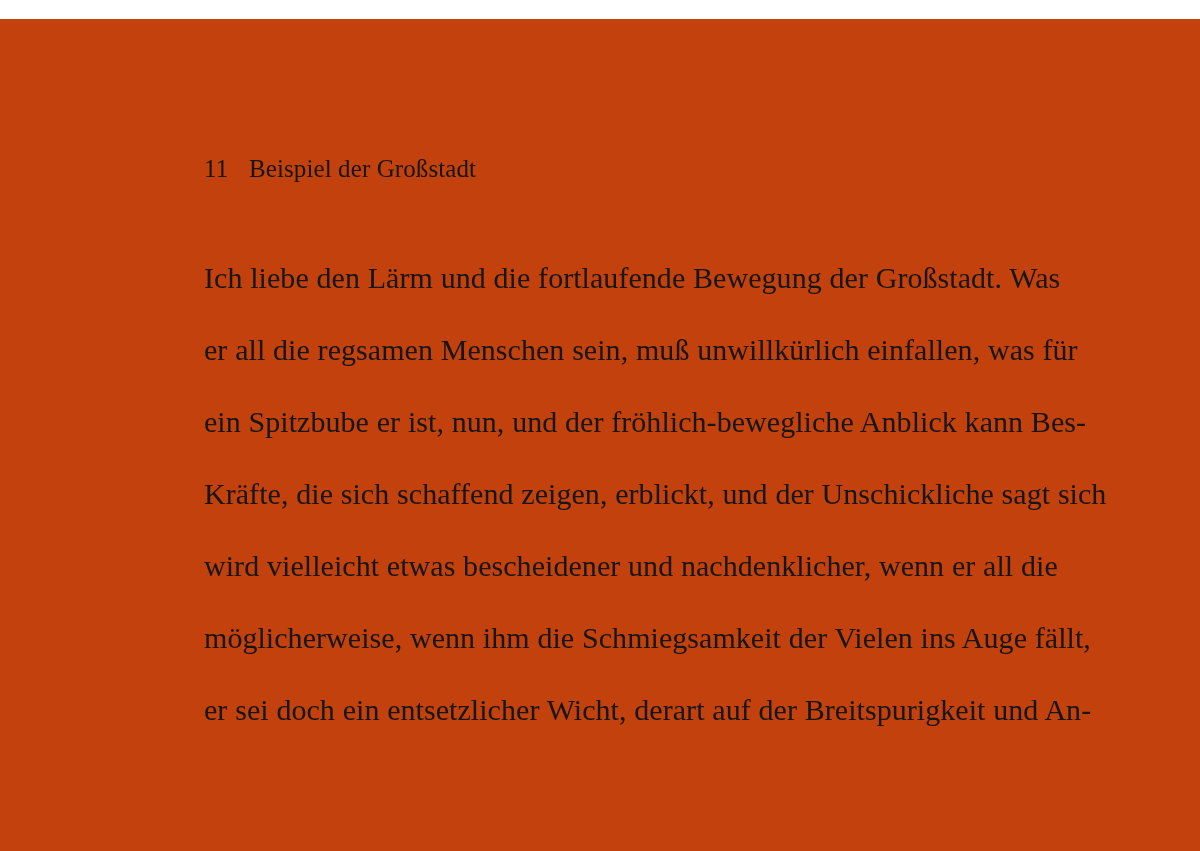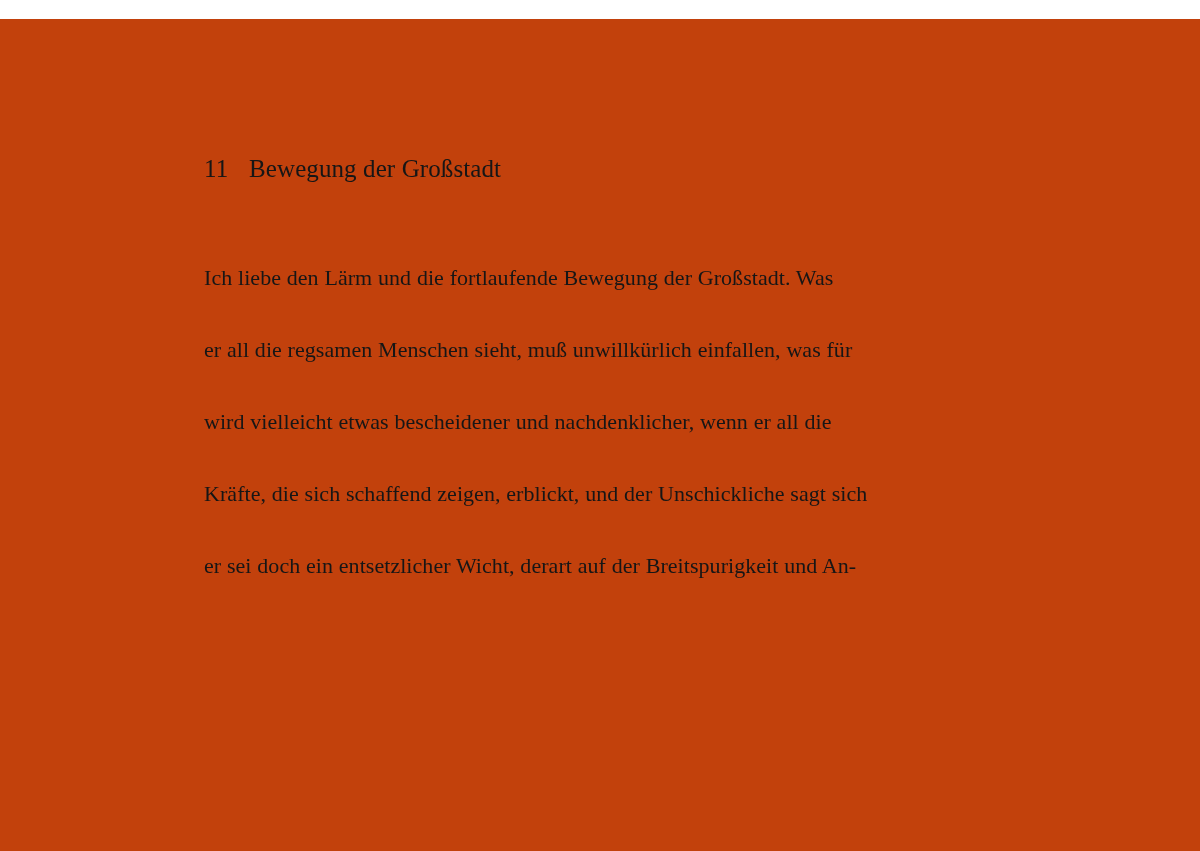--- a/index.html
+++ b/index.html
@@ -67,41 +67,43 @@
     word-spacing: 0.2px;
   }
 
   .spacer-before-paragraph {
     height: 36px;
   }
 
   .line {
     display: block;
     white-space: pre;
-    font-size: 22px;
+    font-size: 30px;
     line-height: 36px;
   }
 </style>
 </head>
 <body>
 
 <div class="page">
 
   <div class="text-column">
 
     <div class="chapter-heading">
       <span class="chapter-number">11</span>
-      <span class="chapter-title">Bewegung der Großstadt</span>
+      <span class="chapter-title">Beispiel der Großstadt</span>
     </div>
 
     <div class="spacer-before-paragraph"></div>
 
     <div class="body-paragraph">
       <span class="line">Ich liebe den Lärm und die fortlaufende Bewegung der Großstadt. Was</span>
-      <span class="line">er all die regsamen Menschen sieht, muß unwillkürlich einfallen, was für</span>
+      <span class="line">er all die regsamen Menschen sein, muß unwillkürlich einfallen, was für</span>
+      <span class="line">ein Spitzbube er ist, nun, und der fröhlich-bewegliche Anblick kann Bes-</span>
+      <span class="line">Kräfte, die sich schaffend zeigen, erblickt, und der Unschickliche sagt sich</span>
       <span class="line">wird vielleicht etwas bescheidener und nachdenklicher, wenn er all die</span>
-      <span class="line">Kräfte, die sich schaffend zeigen, erblickt, und der Unschickliche sagt sich</span>
+      <span class="line">möglicherweise, wenn ihm die Schmiegsamkeit der Vielen ins Auge fällt,</span>
       <span class="line">er sei doch ein entsetzlicher Wicht, derart auf der Breitspurigkeit und An-</span>
       
     </div>
 
   </div>
 </div>
 
 </body></html>

